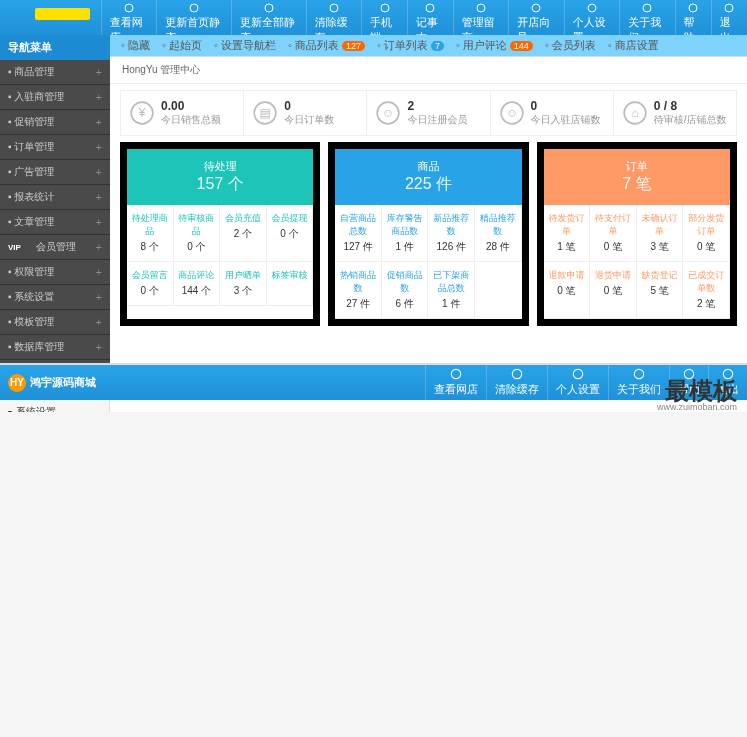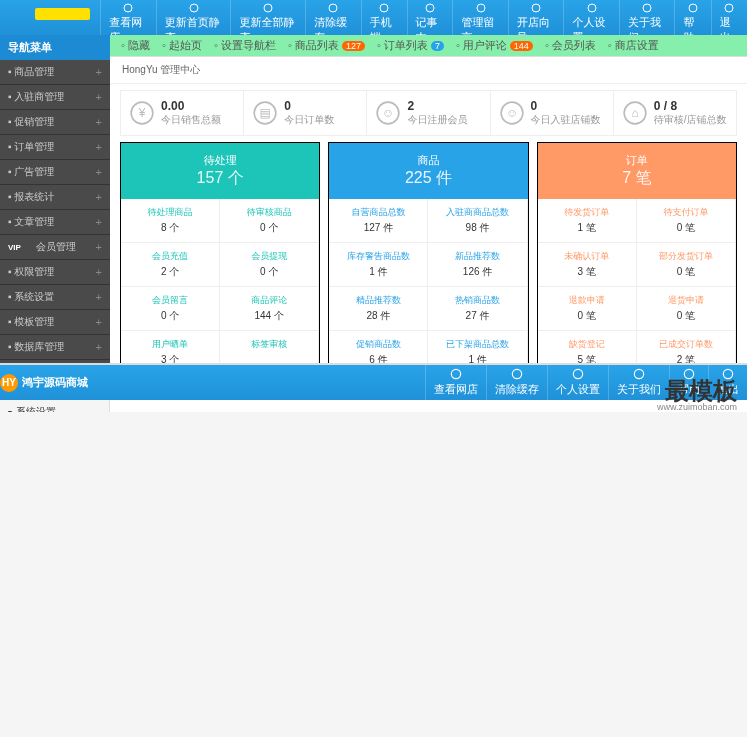--- a/index.html
+++ b/index.html
@@ -1,58 +1,58 @@
 <!DOCTYPE html>
 <html><head>
 <meta charset="utf-8">
 <style>
 *{margin:0;padding:0;box-sizing:border-box;font-family:"Microsoft YaHei",Arial,sans-serif;font-size:11px}
 body{background:#f5f5f5}
 .screenshot{width:747px;margin:0 auto;background:#fff}
 .ss1{height:365px;border-bottom:2px solid #ddd;position:relative;overflow:hidden}
 .ss2{position:relative}
 .header{height:47px;background:linear-gradient(#29a3e8,#1c8bd4);display:flex;color:#fff}
-.logo{width:110px;height:35px;display:flex;align-items:center;}
+.logo{width:110px;height:35px;display:flex;align-items:center;padding-left:8px}
 .logo-badge{background:#ff9900;border-radius:50%;width:18px;height:18px;display:inline-flex;align-items:center;justify-content:center;font-weight:bold;font-size:10px;margin-right:4px}
 .logo-text{font-size:11px;font-weight:bold}
 .header-icons{margin-left:auto;display:flex;gap:0}
 .hicon{display:flex;flex-direction:column;align-items:center;padding:2px 8px;font-size:9px;border-left:1px solid rgba(255,255,255,0.2);cursor:pointer}
 .hicon svg{width:14px;height:14px;fill:#fff;margin-bottom:1px}
 .yellow-bar{position:absolute;top:8px;left:35px;width:55px;height:12px;background:#ffe100;border-radius:2px}
 .sidebar{position:absolute;top:35px;left:0;width:110px;background:#393939;height:calc(100% - 35px)}
 .sidebar-title{background:#1c8bd4;color:#fff;padding:5px 8px;font-size:11px;font-weight:bold}
 .sidebar-item{background:#4a4a4a;color:#ccc;padding:5px 8px;border-bottom:1px solid #333;cursor:pointer;display:flex;align-items:center;font-size:10px}
 .sidebar-item .arrow{margin-left:auto;color:#888}
 .sidebar2{position:absolute;top:35px;left:0;width:110px;background:#fff;border-right:1px solid #ddd;height:calc(100% - 35px)}
 .sb2-group{border-bottom:1px solid #eee}
 .sb2-head{padding:5px 8px;background:#f5f5f5;font-size:10px;color:#333;cursor:pointer;display:flex;align-items:center}
 .sb2-head::before{content:"▸";margin-right:4px;font-size:8px}
 .sb2-head.open::before{content:"▾"}
 .sb2-item{padding:4px 8px 4px 18px;font-size:10px;color:#555;cursor:pointer}
 .main{position:absolute;top:35px;left:110px;right:0;bottom:0;overflow:hidden}
-.tabbar{height:22px;background:#86efac;border-bottom:1px solid #ddd;display:flex;align-items:center;padding:0 5px;font-size:10px}
+.tabbar{height:22px;background:#7dd3fc;border-bottom:1px solid #ddd;display:flex;align-items:center;padding:0 5px;font-size:10px}
 .tab{padding:3px 6px;display:flex;align-items:center;gap:3px;cursor:pointer;color:#555}
 .tab .badge{background:#ff6600;color:#fff;border-radius:7px;padding:0 4px;font-size:9px}
 .tab .badge.blue{background:#29a3e8}
 .crumb{padding:6px 12px;font-size:10px;color:#666;border-bottom:1px solid #eee}
 .stats-row{display:flex;border:1px solid #eee;margin:6px 10px;background:#fff}
 .stat{flex:1;display:flex;align-items:center;padding:8px;border-right:1px solid #eee}
 .stat:last-child{border-right:none}
 .stat-icon{width:26px;height:26px;margin-right:6px;stroke:#bbb;fill:none;stroke-width:1.5}
 .stat-num{font-size:12px;color:#333;font-weight:bold}
 .stat-label{font-size:10px;color:#999}
 .cards{display:flex;gap:8px;margin:6px 10px}
-.card{flex:1;border:1px solid #000000}
+.card{flex:1;border:7px solid #000000}
 .card-head{color:#fff;text-align:center;padding:10px 0}
 .card-head .ct{font-size:11px}
 .card-head .cn{font-size:16px;opacity:0.9}
 .c-teal{background:#1cc5b7}
 .c-blue{background:#29a3e8}
 .c-orange{background:#ff9966}
-.card-body{display:grid;grid-template-columns:1fr 1fr}
+.card-body{display:grid;grid-template-columns:1fr 1fr 1fr 1fr}
 .cell{border-right:1px solid #eee;border-bottom:1px solid #eee;text-align:center;padding:7px 2px}
 .cell-l{font-size:9px;display:block;margin-bottom:2px}
 .cell-v{font-size:10px;color:#333}
 .c-teal-t .cell-l{color:#1cc5b7}.c-blue-t .cell-l{color:#29a3e8}.c-orange-t .cell-l{color:#ff9966}
 .watermark{position:absolute;right:10px;bottom:5px;font-size:24px;font-weight:bold;color:#333;font-family:"SimSun"}
 .watermark-sub{position:absolute;right:10px;bottom:0;font-size:9px;color:#888}
 </style>
 </head>
 <body>
 
@@ -237,21 +237,20 @@
               <div class="cell"><span class="cell-l">标签审核</span><span class="cell-v"></span></div>
             </div>
           </div>
           <div class="card">
             <div class="card-head c-blue">
               <div class="ct">商品</div>
               <div class="cn">225 件</div>
             </div>
             <div class="card-body c-blue-t">
               <div class="cell"><span class="cell-l">自营商品总数</span><span class="cell-v">127 件</span></div>
-              <div class="cell"><span class="cell-l">入驻商商品总数</span><span class="cell-v">98 件</span></div>
               <div class="cell"><span class="cell-l">库存警告商品数</span><span class="cell-v">1 件</span></div>
               <div class="cell"><span class="cell-l">新品推荐数</span><span class="cell-v">126 件</span></div>
               <div class="cell"><span class="cell-l">精品推荐数</span><span class="cell-v">28 件</span></div>
               <div class="cell"><span class="cell-l">热销商品数</span><span class="cell-v">27 件</span></div>
               <div class="cell"><span class="cell-l">促销商品数</span><span class="cell-v">6 件</span></div>
               <div class="cell"><span class="cell-l">已下架商品总数</span><span class="cell-v">1 件</span></div>
             </div>
           </div>
           <div class="card">
             <div class="card-head c-orange">

